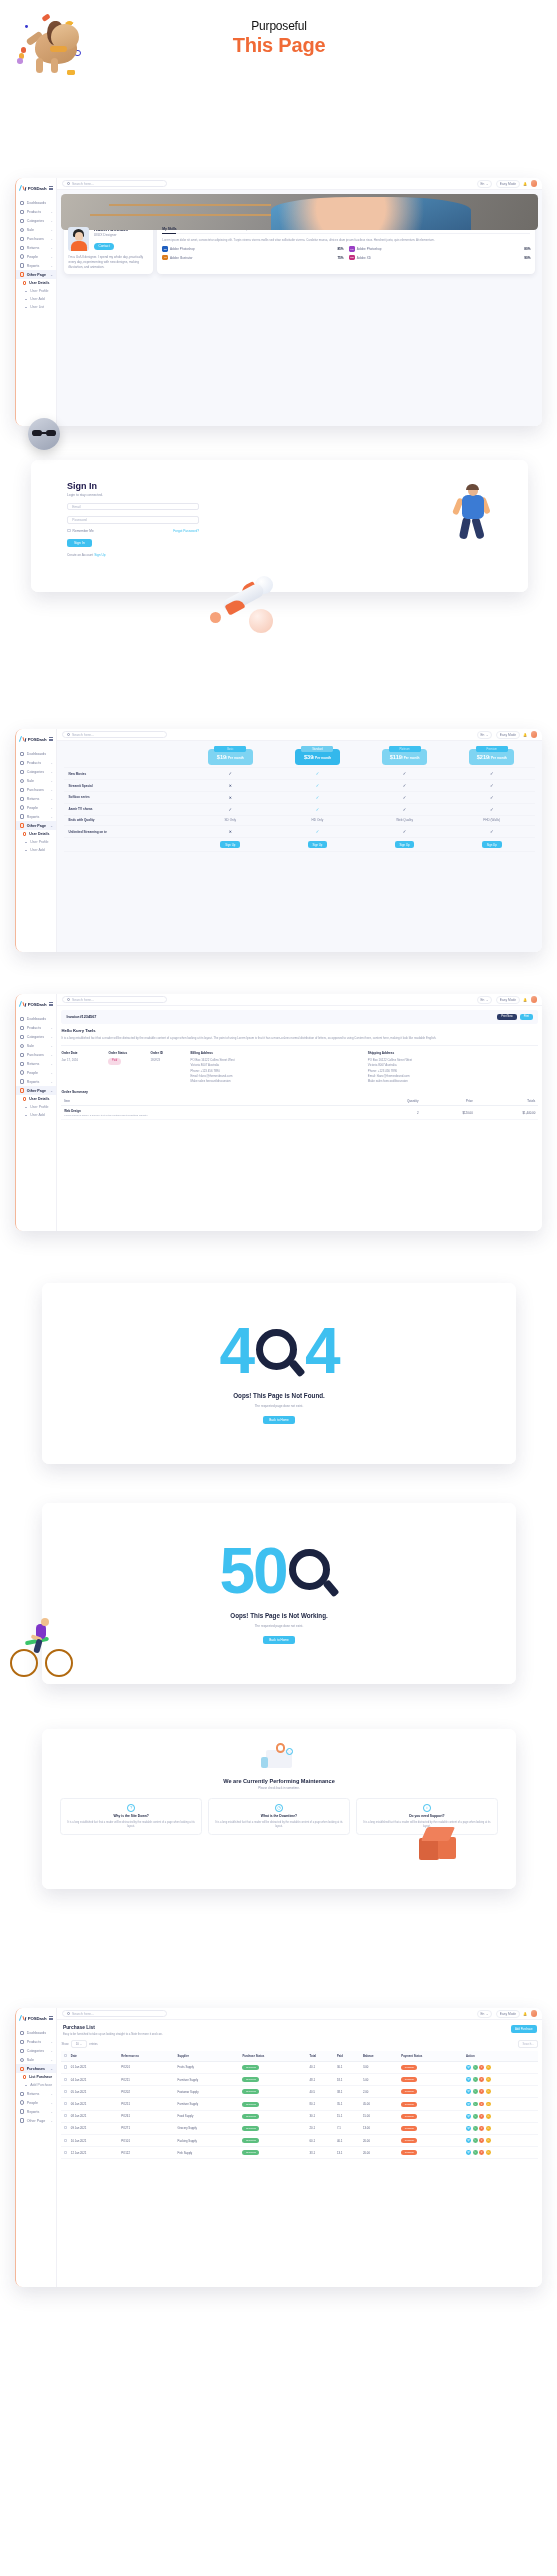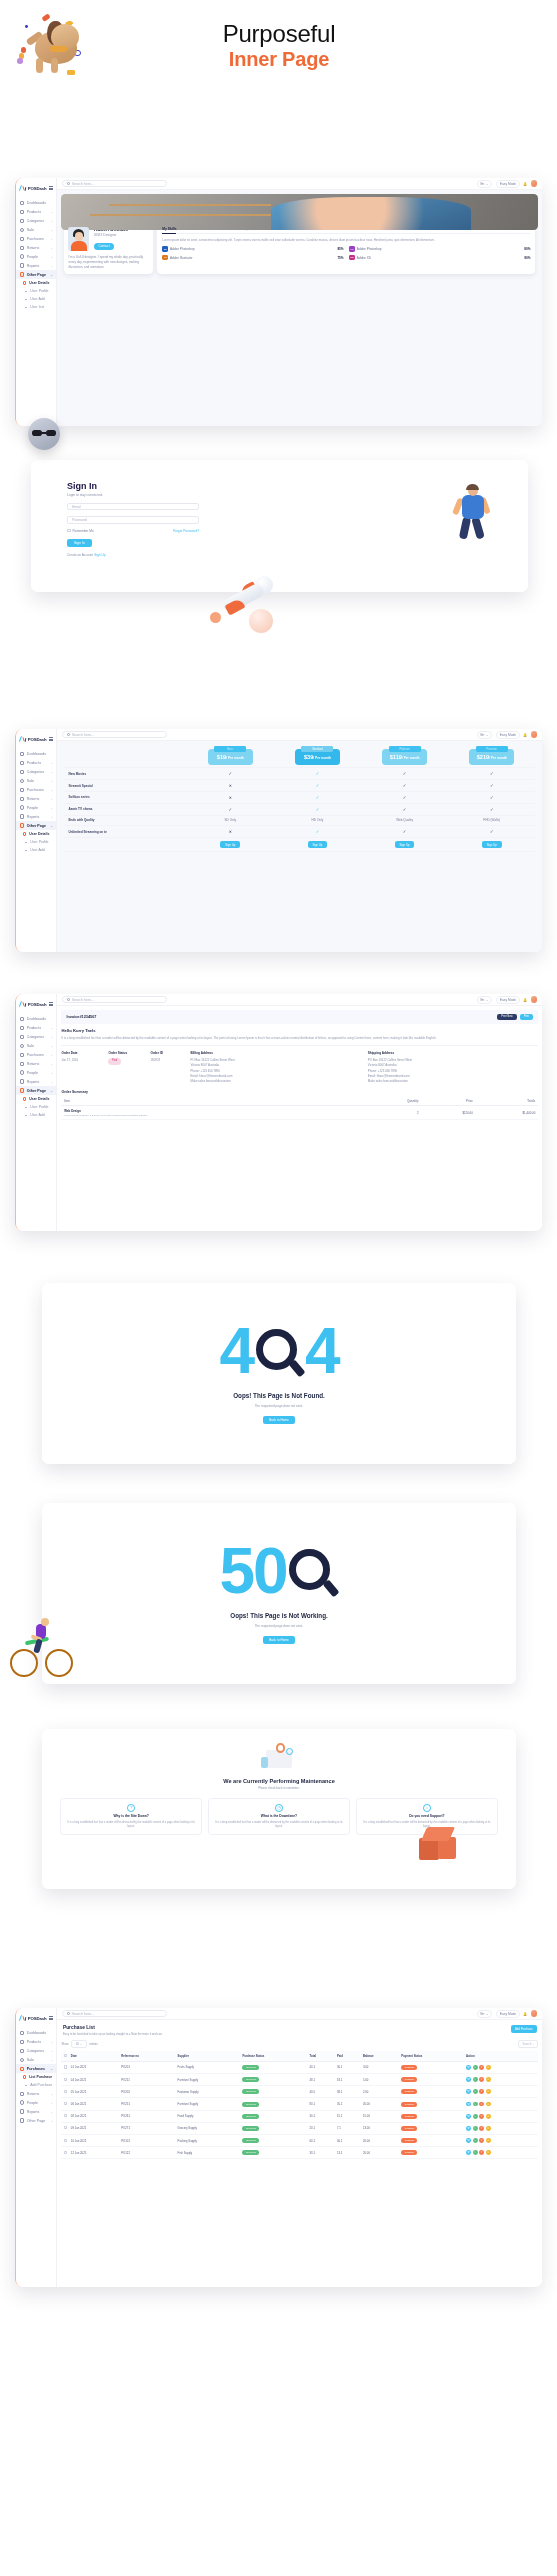--- a/index.html
+++ b/index.html
@@ -3,21 +3,21 @@
 <meta charset="utf-8">
 <style>
   * { box-sizing: border-box; margin:0; padding:0; }
   body {
     width: 558px; height: 2576px; background:#ffffff;
     font-family: "Liberation Sans", sans-serif; color:#2c2c4a;
     position: relative; overflow: hidden;
   }
   
   .page-head { text-align:center; padding-top:19.5px; }
-  .page-head .l1 { font-size:24px; font-weight:400; color:#111; letter-spacing:-0.2px; line-height:1.15;}
+  .page-head .l1 { font-size:12px; font-weight:400; color:#111; letter-spacing:-0.2px; line-height:1.15;}
   .page-head .l2 { font-size:20px; font-weight:700; color:#f06a36; letter-spacing:-0.2px; line-height:1.25;}
 
   
   .mascot { position:absolute; left:15.3px; top:11px; width:77px; height:77px; }
   .dog { position:absolute; left:19.5px; top:19.5px; width:42px; height:33px; border-radius:50% 50% 45% 45%;
          background:linear-gradient(150deg,#e0b183,#c18f5d); }
   .dog-head { position:absolute; left:36px; top:12.6px; width:28px; height:26.5px; border-radius:50%;
               background:linear-gradient(160deg,#e9c396,#cb9b69); }
   .dog-ear { position:absolute; left:32px; top:9.8px; width:15.3px; height:24px; border-radius:50% 40% 40% 50%;
              background:linear-gradient(160deg,#7e5136,#5e3a26); }
@@ -245,21 +245,21 @@
   <span class="dog"></span>
   <span class="dog-leg" style="left:21px;top:47px;width:6.3px;height:15.3px;"></span>
   <span class="dog-leg" style="left:36px;top:47px;width:6.3px;height:15.3px;"></span>
   <span class="dog-ear"></span>
   <span class="dog-head"></span>
   <span class="dog-collar"></span>
 </div>
 
 <div class="page-head">
   <div class="l1">Purposeful</div>
-  <div class="l2">Inner Page</div>
+  <div class="l2">This Page</div>
 </div>
 
 <div class="shot" style="left:15.3px; top:178px; width:527px; height:248px;">
   <div class="db">
     <div class="db-side">
       <div class="brand">
         <span class="brand-logo">
             <i></i>
             <i></i>
             <i></i>

